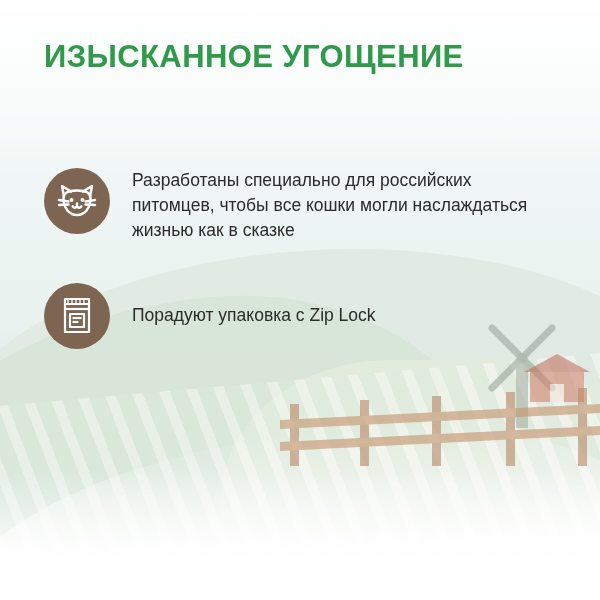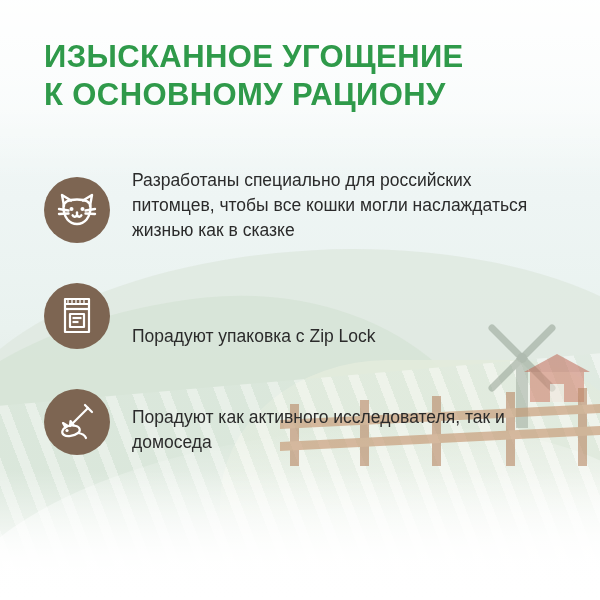--- a/index.html
+++ b/index.html
@@ -120,21 +120,21 @@
   }
   .headline .l2 { display: block; }
   
   .features {
     position: absolute;
     left: 44px; top: 168px;
     width: 520px;
   }
   .feature {
     display: flex;
-    align-items: flex-end;
+    align-items: flex-start;
     margin-bottom: 40px;
   }
   .feature-icon {
     flex: 0 0 auto;
     width: 66px; height: 66px;
     border-radius: 50%;
     background: #7d6552;
     display: flex;
     align-items: center;
     justify-content: center;
@@ -193,21 +193,20 @@
       <polygon points="0,34 320,18 320,27 0,43"></polygon>
       <polygon points="0,56 320,40 320,49 0,65"></polygon>
     </g>
   </svg>
 
   <div class="haze-top"></div>
   <div class="haze-bottom"></div>
 
   <div class="headline">
     <span class="l1">ИЗЫСКАННОЕ УГОЩЕНИЕ</span>
-    <span class="l2">К ОСНОВНОМУ РАЦИОНУ</span>
   </div>
 
   <div class="features">
 
     <div class="feature r1">
       <div class="feature-icon">
         <svg width="40" height="38" viewBox="0 0 40 38">
           <g fill="none" stroke="#ffffff" stroke-width="2.4" stroke-linecap="round" stroke-linejoin="round">
             <path d="M7 15 L5 4 L14 9.5"></path>
             <path d="M33 15 L35 4 L26 9.5"></path>
@@ -241,31 +240,15 @@
             <line x1="13" y1="3.5" x2="13" y2="7.5"></line>
             <line x1="17" y1="3.5" x2="17" y2="7.5"></line>
             <line x1="21" y1="3.5" x2="21" y2="7.5"></line>
             <line x1="25" y1="3.5" x2="25" y2="7.5"></line>
           </g>
         </svg>
       </div>
       <div class="feature-text">Порадуют упаковка с Zip Lock</div>
     </div>
 
-    <div class="feature r3">
-      <div class="feature-icon">
-        <svg width="40" height="40" viewBox="0 0 40 40">
-          <g fill="none" stroke="#ffffff" stroke-width="2.2" stroke-linecap="round" stroke-linejoin="round">
-            <line x1="31" y1="6" x2="13" y2="24"></line>
-            <path d="M28 3 L35 10"></path>
-            <path d="M9 25 C5 27 4 31 7 33 C10 35 17 34 21 31 C24 28.5 23 25 19 24 C16 23.2 11.5 23.6 9 25 Z"></path>
-            <path d="M8.5 25.5 L6 21 L10.5 23.8"></path>
-            <path d="M13 23.8 L13.5 19 L16.5 23.2"></path>
-            <path d="M21 31 C25 31.5 28 33.5 29 36"></path>
-          </g>
-          <circle cx="10" cy="28.5" r="1.6" fill="#ffffff"></circle>
-        </svg>
-      </div>
-      <div class="feature-text">Порадуют как активного исследователя, так и домоседа</div>
-    </div>
 
   </div>
 </div>
 
 </body></html>

